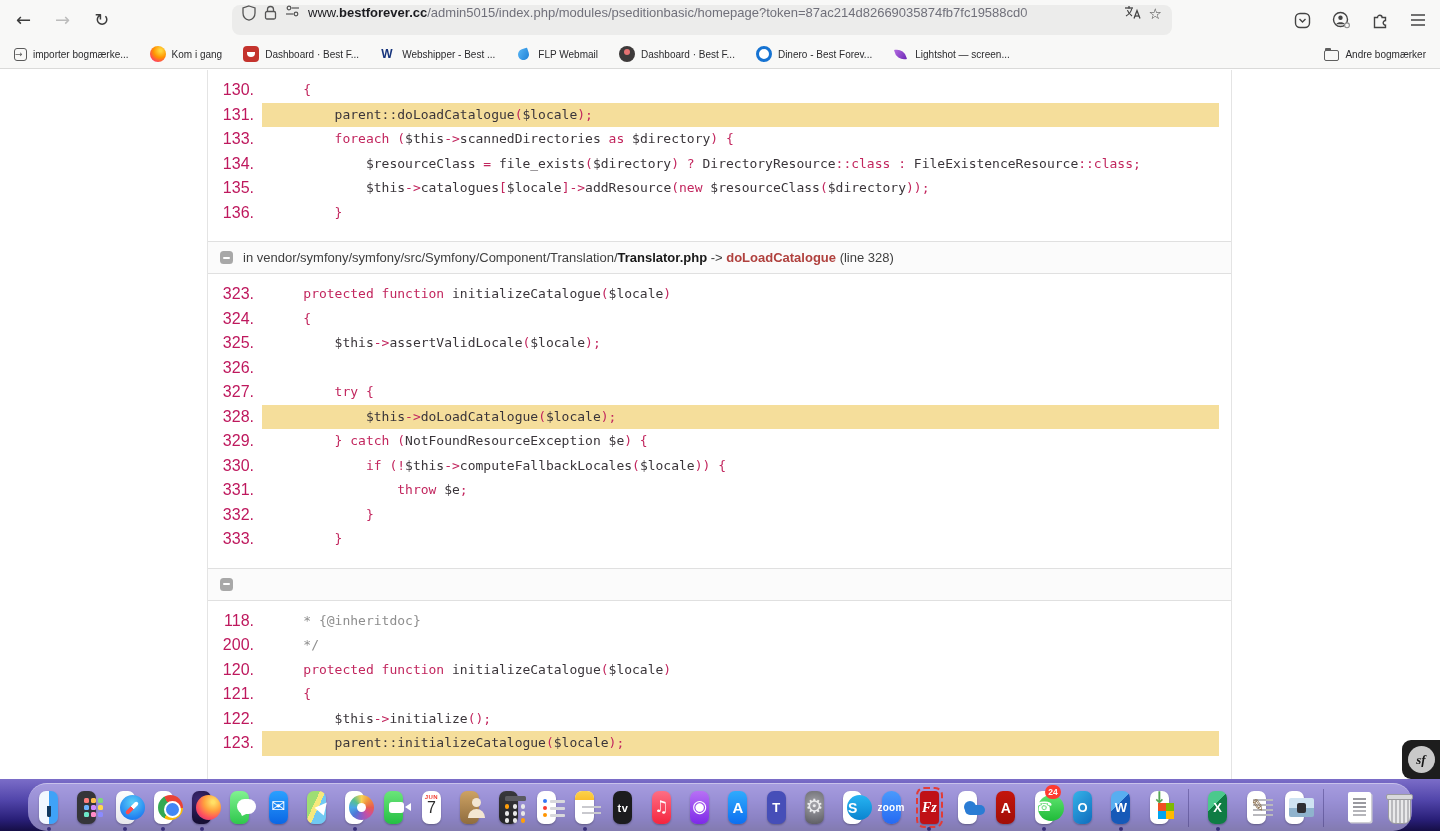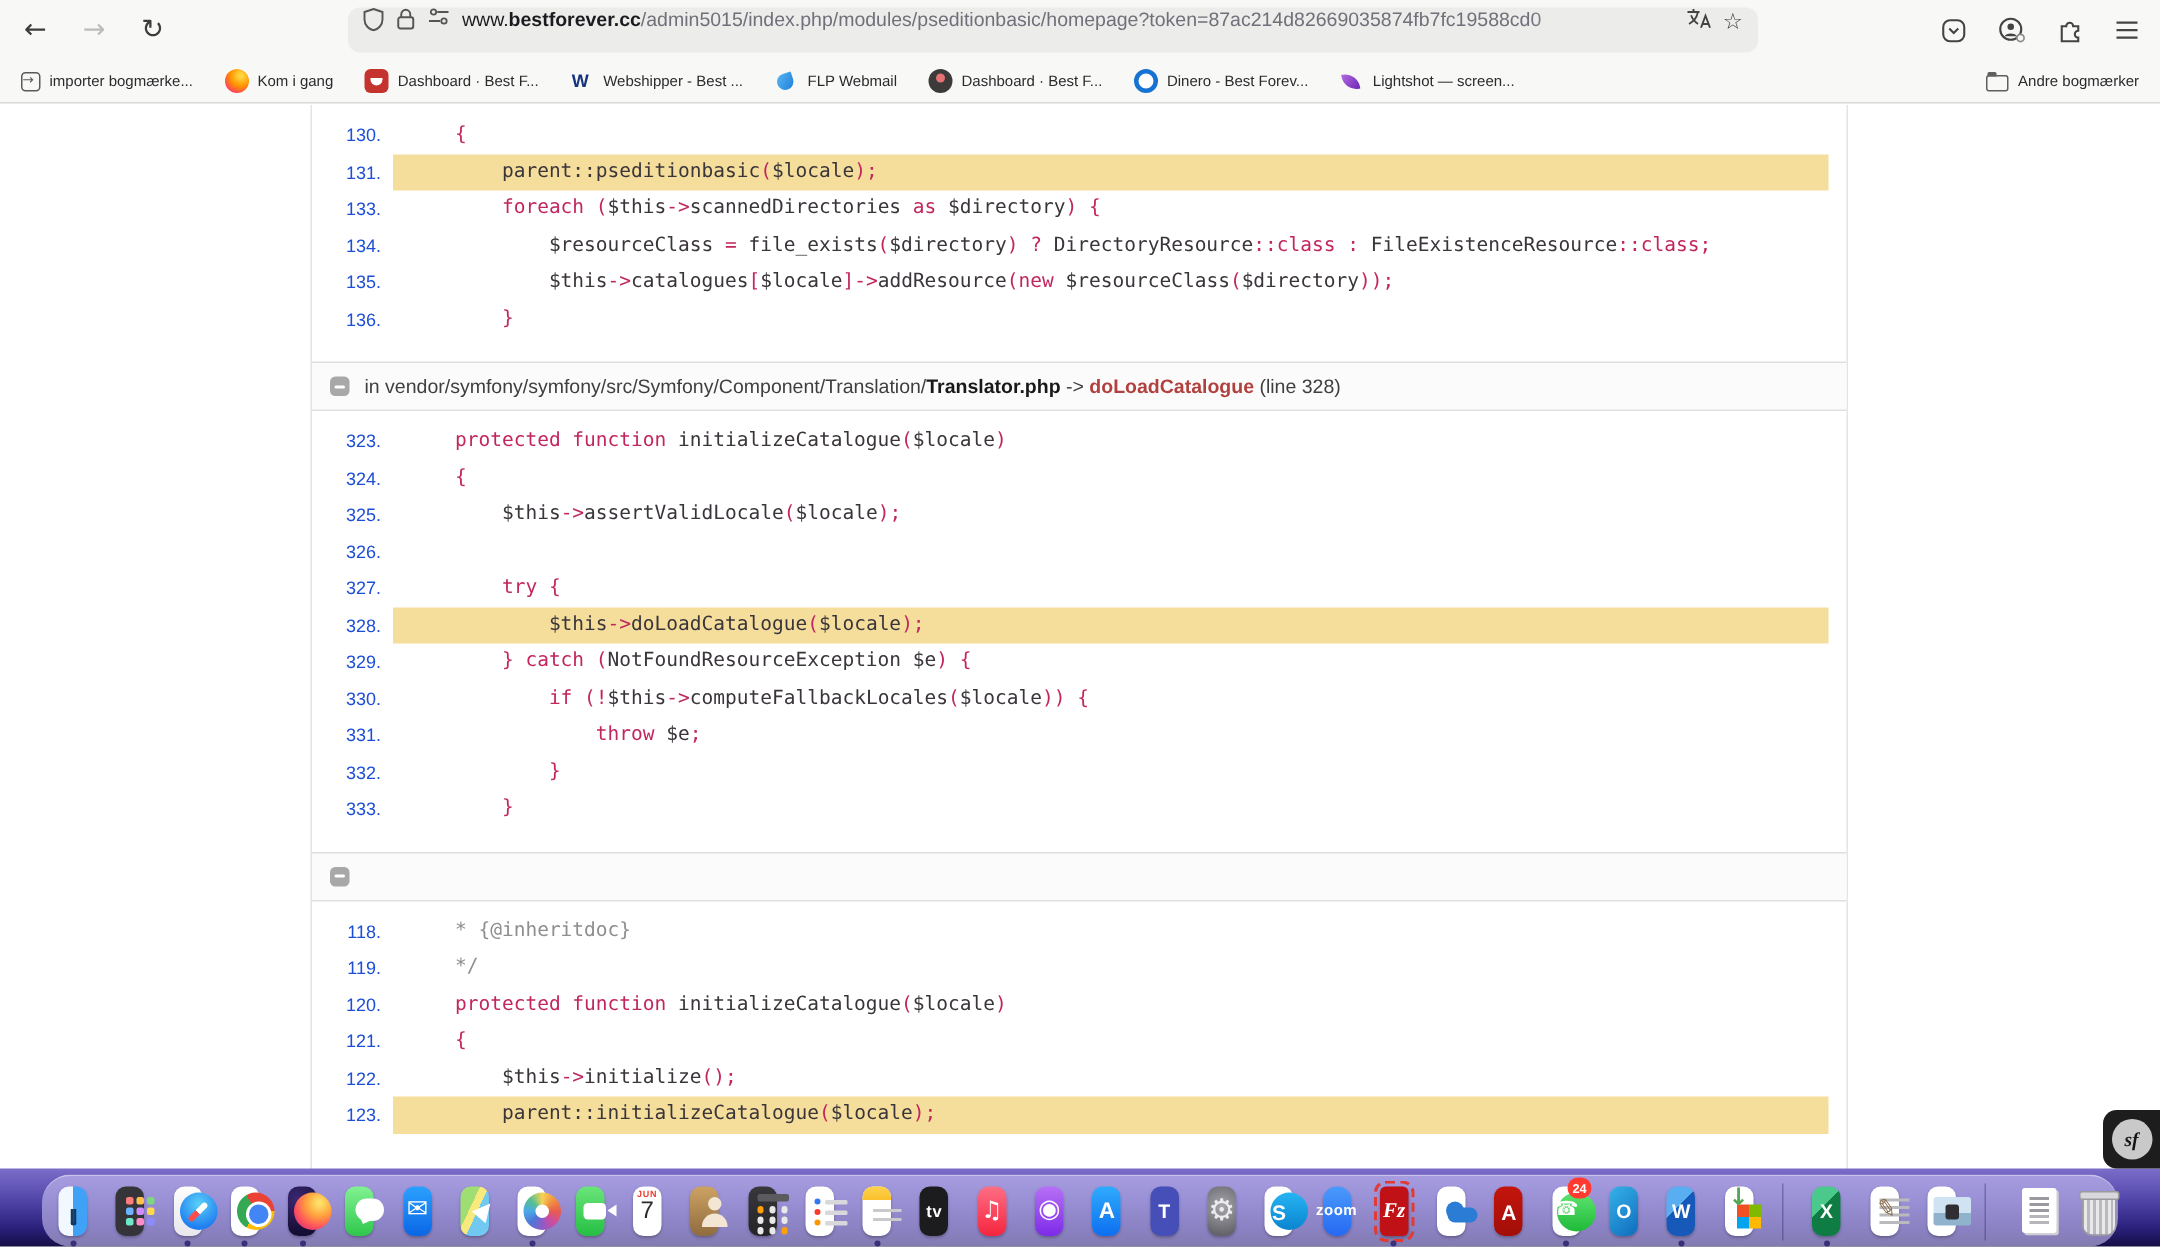--- a/index.html
+++ b/index.html
@@ -47,21 +47,21 @@
   .bi-lightshot{background:transparent}
   .bi-lightshot::before{width:11px;height:11px;left:2px;top:3px;background:linear-gradient(135deg,#b26ae0,#6d28b5);border-radius:0 10px 0 10px;transform:rotate(-10deg)}
   .bi-folder{border:1.5px solid #5f5f5f;border-radius:2px;width:15px;height:11px;margin-top:3px}
   .bi-folder::before{width:6px;height:3px;background:#5f5f5f;border-radius:1px 1px 0 0;left:0px;top:-3px}
 
   
   .page{position:absolute;top:70px;left:0;right:0;bottom:0;background:#fff}
   .trace-wrap{margin-left:207px;width:1025px;min-height:100%;border-left:1px solid #e4e4e4;border-right:1px solid #e4e4e4;background:#fff}
   .code-block{padding:8px 0 16px}
   .cl{display:flex;height:24.5px}
-  .ln{width:54px;flex:none;text-align:right;padding-right:8px;color:#1d4ed8;font-size:12px;line-height:24.5px}
+  .ln{width:54px;flex:none;text-align:right;padding-right:8px;color:#be185d;font-size:16px;line-height:24.5px}
   .ct{flex:1;margin-right:12px;padding-left:10px;white-space:pre;line-height:24.5px;
     font-family:"DejaVu Sans Mono",monospace;font-size:13px;color:var(--code-text,#3A353A)}
   .ct.hl{background:var(--line-highlight,#F5DE9B)}
   .seg-k{color:var(--accent-keyword,#C2265E)}
   .seg-d{color:var(--code-text,#3A353A)}
   .seg-c{color:var(--comment,#8E8E8E)}
   .trace-head{height:33px;background:#fbfbfb;border-top:1px solid #e0e0e0;border-bottom:1px solid #e0e0e0;
     display:flex;align-items:center;gap:10px;font-size:13px;color:#3f3f3f}
   .th-toggle{width:13px;height:13px;border-radius:3.5px;background:#a8a8a8;display:flex;align-items:center;justify-content:center;margin-left:12px;flex:none;cursor:pointer}
   .th-minus{width:7px;height:2px;background:#fff;border-radius:1px}
@@ -295,21 +295,21 @@
 
 <div class="page">
   <div class="trace-wrap">
       <div class="code-block">
         <div class="cl">
           <span class="ln">130.</span>
           <span class="ct"><span class="seg-k">    {</span></span>
         </div>
         <div class="cl">
           <span class="ln">131.</span>
-          <span class="ct hl"><span class="seg-d">        parent::pseditionbasic</span><span class="seg-k">(</span><span class="seg-d">$locale</span><span class="seg-k">);</span></span>
+          <span class="ct hl"><span class="seg-d">        parent::doLoadCatalogue</span><span class="seg-k">(</span><span class="seg-d">$locale</span><span class="seg-k">);</span></span>
         </div>
         <div class="cl">
           <span class="ln">133.</span>
           <span class="ct"><span class="seg-k">        foreach (</span><span class="seg-d">$this</span><span class="seg-k">-&gt;</span><span class="seg-d">scannedDirectories</span><span class="seg-k"> as </span><span class="seg-d">$directory</span><span class="seg-k">) {</span></span>
         </div>
         <div class="cl">
           <span class="ln">134.</span>
           <span class="ct"><span class="seg-d">            $resourceClass </span><span class="seg-k">= </span><span class="seg-d">file_exists</span><span class="seg-k">(</span><span class="seg-d">$directory</span><span class="seg-k">) ? </span><span class="seg-d">DirectoryResource</span><span class="seg-k">::class</span><span class="seg-k"> : </span><span class="seg-d">FileExistenceResource</span><span class="seg-k">::class;</span></span>
         </div>
         <div class="cl">
@@ -377,21 +377,21 @@
         <span class="th-toggle">
           <span class="th-minus"></span>
         </span>
       </div>
       <div class="code-block">
         <div class="cl">
           <span class="ln">118.</span>
           <span class="ct"><span class="seg-c">    * {@inheritdoc}</span></span>
         </div>
         <div class="cl">
-          <span class="ln">119.</span>
+          <span class="ln">200.</span>
           <span class="ct"><span class="seg-c">    */</span></span>
         </div>
         <div class="cl">
           <span class="ln">120.</span>
           <span class="ct"><span class="seg-k">    protected function </span><span class="seg-d">initializeCatalogue</span><span class="seg-k">(</span><span class="seg-d">$locale</span><span class="seg-k">)</span></span>
         </div>
         <div class="cl">
           <span class="ln">121.</span>
           <span class="ct"><span class="seg-k">    {</span></span>
         </div>

